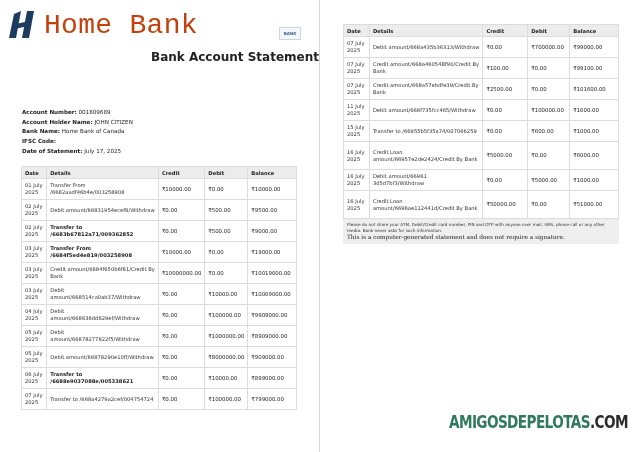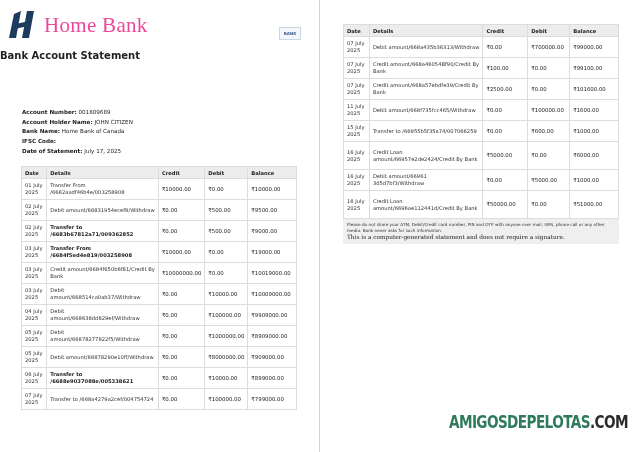--- a/index.html
+++ b/index.html
@@ -5,25 +5,25 @@
   * { box-sizing: border-box; margin: 0; padding: 0; }
   html, body { width: 640px; height: 452px; overflow: hidden; background: #ffffff; }
   body { position: relative; font-family: "DejaVu Sans", sans-serif; color: #222; }
 
   .page-left { position: absolute; left: 0; top: 0; width: 319px; height: 452px; background: #fff; }
   .page-divider { position: absolute; left: 319px; top: 0; width: 1px; height: 452px; background: #d4d4d4; }
   .page-right { position: absolute; left: 320px; top: 0; width: 320px; height: 452px; background: #fff; }
 
   .logo { position: absolute; left: 8px; top: 10px; height: 30px; display: flex; align-items: center; }
   .logo svg { width: 30px; height: 30px; }
-  .logo-text { font-family: Liberation Serif, serif; font-size: 21px; color: #ec4899; margin-left: 6px; letter-spacing: 0.3px; }
+  .logo-text { font-family: Liberation Mono, monospace; font-size: 28px; color: #c2410c; margin-left: 6px; letter-spacing: 0.3px; }
 
   .mini-badge { position: absolute; left: 279px; top: 27px; width: 22px; height: 13px; border: 1px solid #c9d6e3; background: #f3f7fb; font-size: 4px; color: #3a5f8a; text-align: center; line-height: 11px; font-weight: bold; }
 
-  .title { position: absolute; left: 0; width: 319px; top: 50px; text-align: left; font-size: 10px; font-weight: bold; color: #222; }
+  .title { position: absolute; left: 0; width: 319px; top: 50px; text-align: right; font-size: 12px; font-weight: bold; color: #222; }
 
   .info { position: absolute; left: 22px; top: 108px; font-size: 5.6px; line-height: 9.7px; color: #222; }
   .info b { font-weight: bold; }
 
   table.stmt { border-collapse: collapse; font-size: 5.2px; color: #333; background: #fff; }
   table.stmt th { background: #ececec; font-weight: bold; text-align: left; padding: 0 3px; height: 12px; border: 1px solid #dcdcdc; color: #222; }
   table.stmt td { border: 1px solid #dcdcdc; padding: 1px 3px; vertical-align: middle; line-height: 6.7px; }
   table.stmt td.amt { font-size: 5.4px; color: #222; }
   .bold-ref { font-weight: bold; color: #222; }
 

